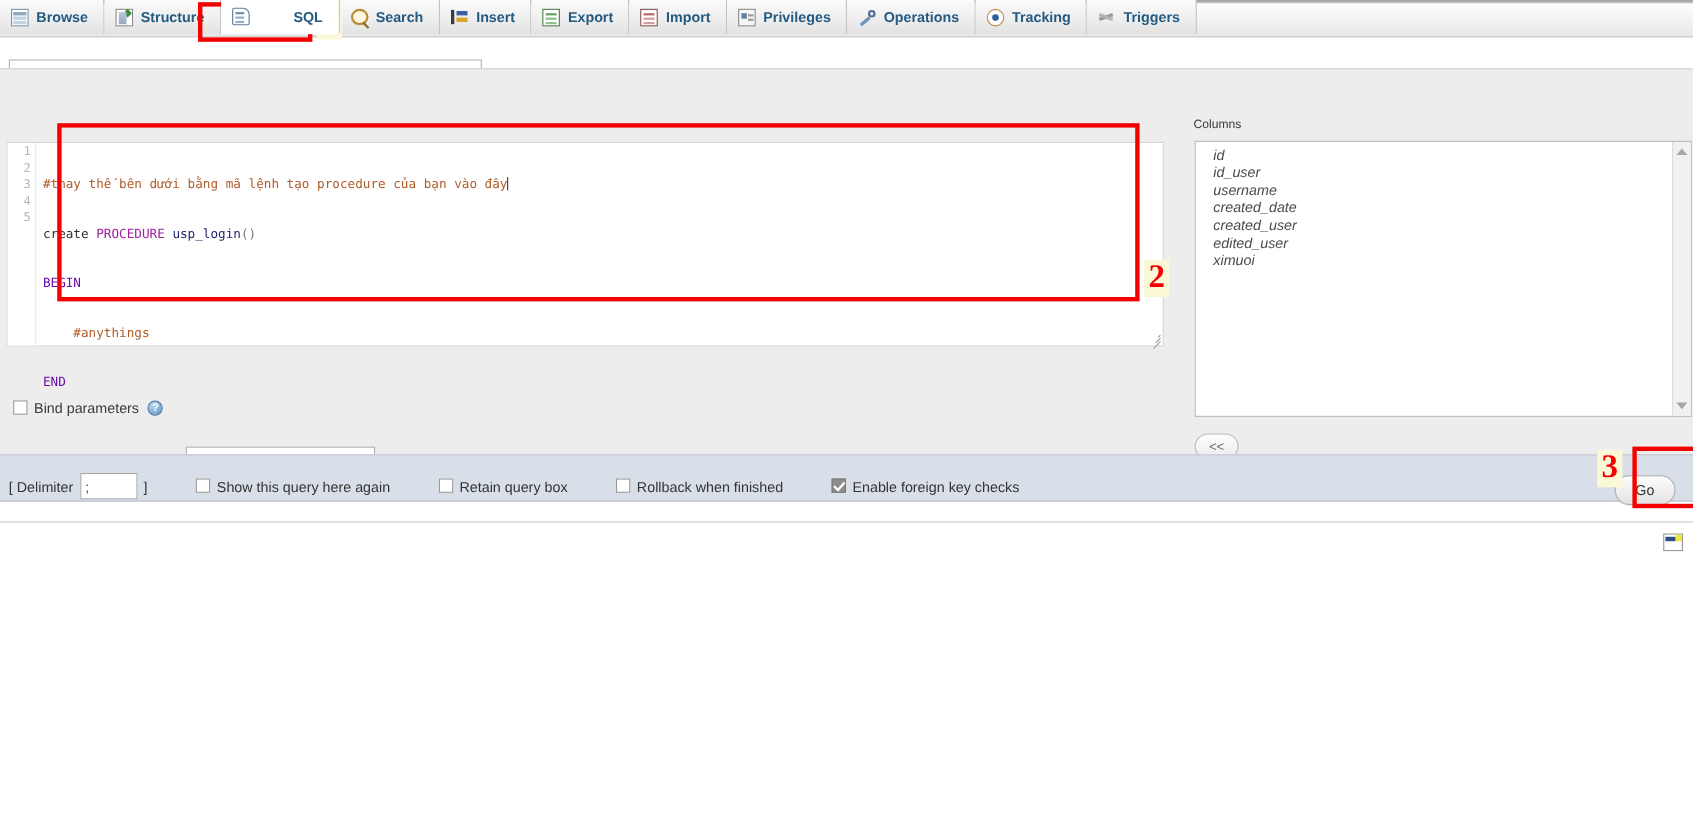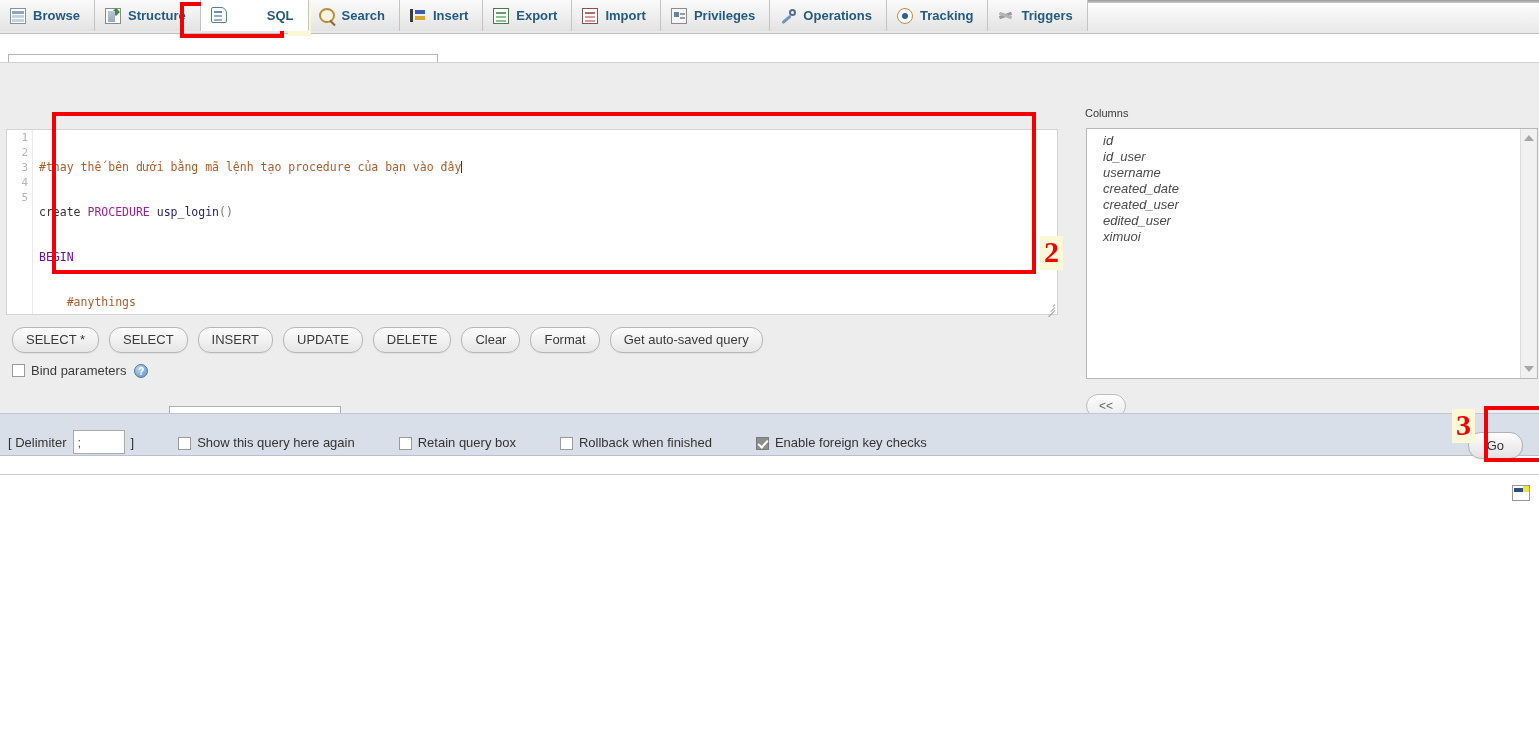--- a/index.html
+++ b/index.html
@@ -503,21 +503,21 @@
     background: #fff;
     box-sizing: border-box;
     font-size: 13px;
     padding: 0 4px;
     margin: 0 6px;
     font-family: "Liberation Sans", sans-serif;
     color: #555;
   }
   .opt-cb {
     display: flex;
-    align-items: flex-end;
+    align-items: flex-start;
     gap: 6px;
     margin-left: 20px;
     padding-left: 24px;
   }
   .go-btn {
     position: absolute;
     top: 18px; right: 16px;
     background: linear-gradient(to bottom, #fdfdfd 0%, #f0f0f0 50%, #e3e3e3 100%);
     border: 1px solid #b2b2b2;
     border-radius: 13px;
@@ -657,30 +657,20 @@
           <div class="ln"><span class="cm-comment">    #anythings</span></div>
           <div class="ln"><span class="cm-builtin">END</span></div>
         </div>
         <div class="resize-handle">
           <i style="top:9px;width:9px;"></i>
           <i style="top:6px;width:6px;"></i>
           <i style="top:3px;width:3px;"></i>
         </div>
       </div>
 
-      <div class="btnrow" id="btnrow">
-          <button class="pmabtn">SELECT *</button>
-          <button class="pmabtn">SELECT</button>
-          <button class="pmabtn">INSERT</button>
-          <button class="pmabtn">UPDATE</button>
-          <button class="pmabtn">DELETE</button>
-          <button class="pmabtn">Clear</button>
-          <button class="pmabtn">Format</button>
-          <button class="pmabtn">Get auto-saved query</button>
-        </div>
 
       <div class="bindrow">
         <span class="cbx"></span>
         <span>Bind parameters</span>
         <span class="help-icon" style="margin-left:2px;">?</span>
       </div>
 
       <div class="bookmark-row">
         <span>Bookmark this SQL query:</span>
         <input type="text" value="" style="">

